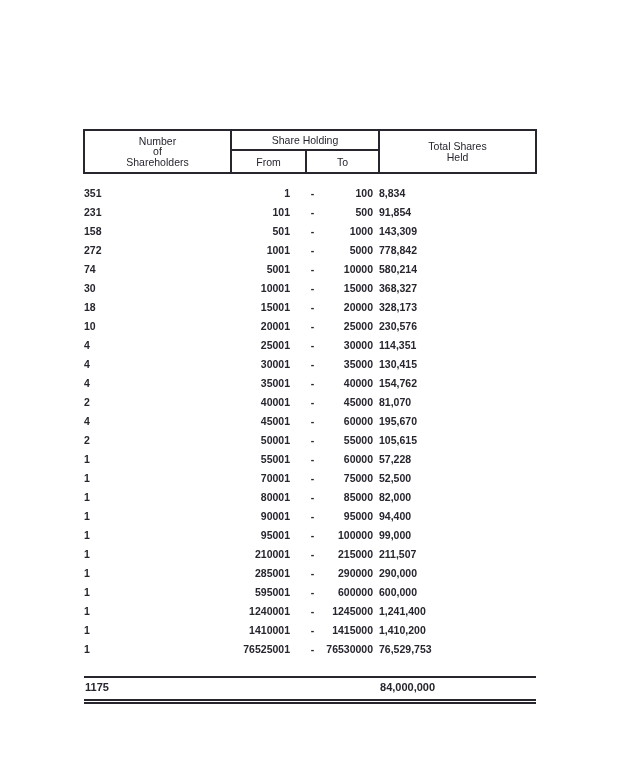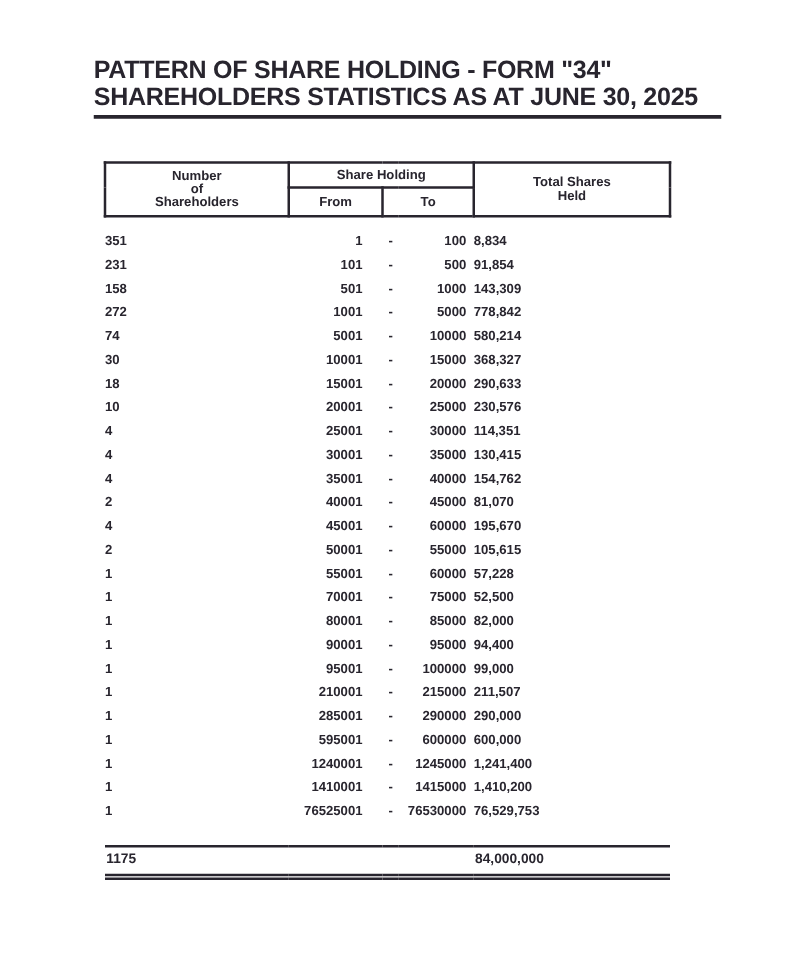--- a/index.html
+++ b/index.html
@@ -50,21 +50,21 @@
   }
   col.w-num   { width: 147px; }
   col.w-from  { width: 75px; }
   col.w-dash  { width: 13px; }
   col.w-to    { width: 60px; }
   col.w-total { width: 157px; }
 
   thead th {
     border: 2px solid #28252e;
     font-size: 10.5px;
-    font-weight: bold;
+    font-weight: normal;
     padding: 1px 0;
     text-align: center;
     vertical-align: middle;
     background: #ffffff;
   }
   thead tr.head-top th { height: 16px; }
   thead tr.head-sub th { height: 19px; }
   .hline { line-height: 10.5px; }
 
   tbody td {
@@ -93,24 +93,20 @@
     padding-bottom: 6px;
     white-space: nowrap;
     margin-top: 36px;
   }
 </style>
 </head>
 <body>
 
 <div class="page">
 
-  <div class="title-block">
-    <div class="title-line">PATTERN OF SHARE HOLDING - FORM "34"</div>
-    <div class="title-line">SHAREHOLDERS STATISTICS AS AT JUNE 30, 2025</div>
-  </div>
 
   <table class="stats">
     <colgroup>
       <col class="w-num">
       <col class="w-from">
       <col class="w-dash">
       <col class="w-to">
       <col class="w-total">
     </colgroup>
     <thead>
@@ -178,21 +174,21 @@
       <td class="c-dash">-</td>
       <td class="c-to">15000</td>
       <td class="c-total">368,327</td>
     </tr>
 
     <tr>
       <td class="c-num">18</td>
       <td class="c-from">15001</td>
       <td class="c-dash">-</td>
       <td class="c-to">20000</td>
-      <td class="c-total">290,633</td>
+      <td class="c-total">328,173</td>
     </tr>
 
     <tr>
       <td class="c-num">10</td>
       <td class="c-from">20001</td>
       <td class="c-dash">-</td>
       <td class="c-to">25000</td>
       <td class="c-total">230,576</td>
     </tr>
 

